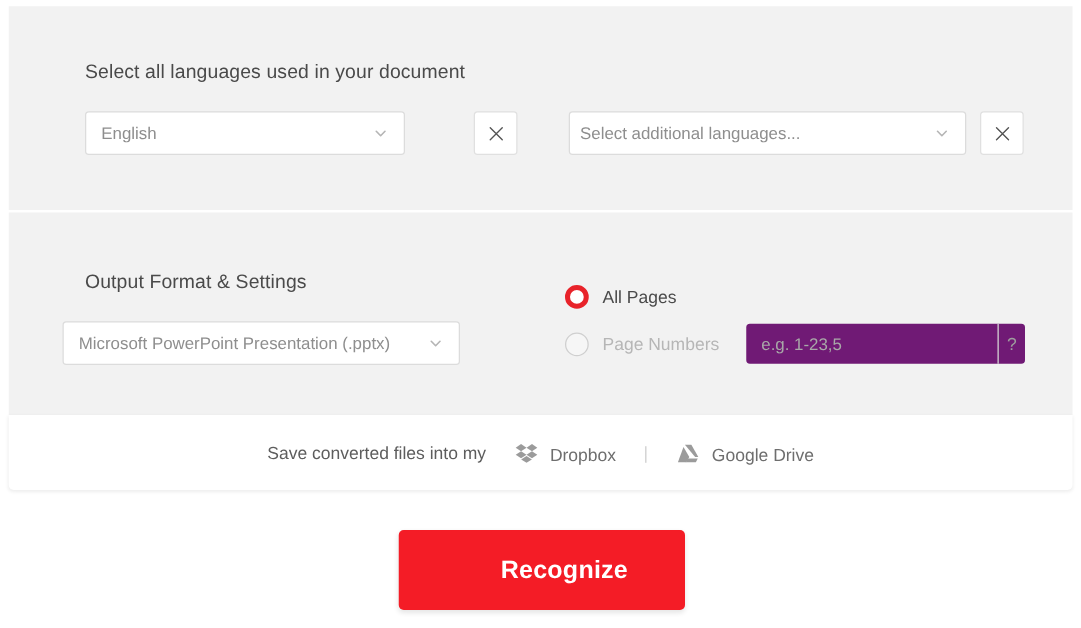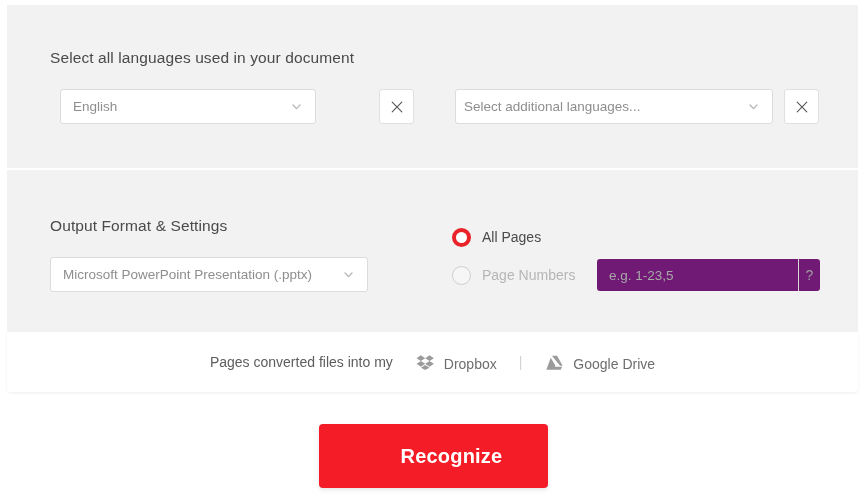--- a/index.html
+++ b/index.html
@@ -45,21 +45,21 @@
     height: 60px;
     background: #ffffff;
     border-bottom-left-radius: 4px;
     border-bottom-right-radius: 4px;
     box-shadow: 0 1px 3px rgba(0,0,0,0.07);
   }
 
   
   .section-title {
     position: absolute;
-    left: 50px;
+    left: 68px;
     font-size: 15.5px;
     color: #4a4a4a;
     letter-spacing: 0.1px;
     white-space: nowrap;
   }
   .title-languages { top: 49px; }
   .title-output { top: 217px; }
 
   
   .select {
@@ -82,21 +82,21 @@
     flex: 1;
   }
   .select .chev {
     width: 13px;
     height: 13px;
     flex: none;
     margin-left: 6px;
   }
   .select .chev svg { display: block; }
 
-  .select-primary-language { left: 60px; top: 89px; width: 256px; }
+  .select-primary-language { left: 68px; top: 89px; width: 256px; }
   .select-additional-languages { left: 455px; top: 89px; width: 318px; padding-left: 8px; }
   .select-output-format { left: 50px; top: 257px; width: 318px; }
 
   
   .btn-x {
     position: absolute;
     top: 89px;
     width: 35px;
     height: 35px;
     background: #ffffff;
@@ -307,21 +307,21 @@
     <span class="radio-label">All Pages</span>
   </div>
 
   <div class="pagenum-wrap">
     <input class="pagenum-input" type="text" disabled="" placeholder="e.g. 1-23,5" style="">
     <span class="pagenum-help">?</span>
   </div>
 
   <div class="panel-cloud">
     <div class="cloud-inner">
-      <span class="cloud-text">Pages converted files into my</span>
+      <span class="cloud-text">Save converted files into my</span>
 
       <a class="cloud-link" href="#">
         <span class="cloud-ico">
           <svg viewBox="0 0 20 20" width="19" height="19">
             <g fill="#9b9b9b">
               <path d="M5.1 2.4 L0.6 5.4 L5.1 8.4 L9.7 5.4 Z"></path>
               <path d="M14.3 2.4 L9.7 5.4 L14.3 8.4 L18.8 5.4 Z"></path>
               <path d="M0.6 11.4 L5.1 8.4 L9.7 11.4 L5.1 14.4 Z"></path>
               <path d="M18.8 11.4 L14.3 8.4 L9.7 11.4 L14.3 14.4 Z"></path>
               <path d="M5.2 15.4 L9.7 12.5 L14.2 15.4 L9.7 18.0 Z"></path>

